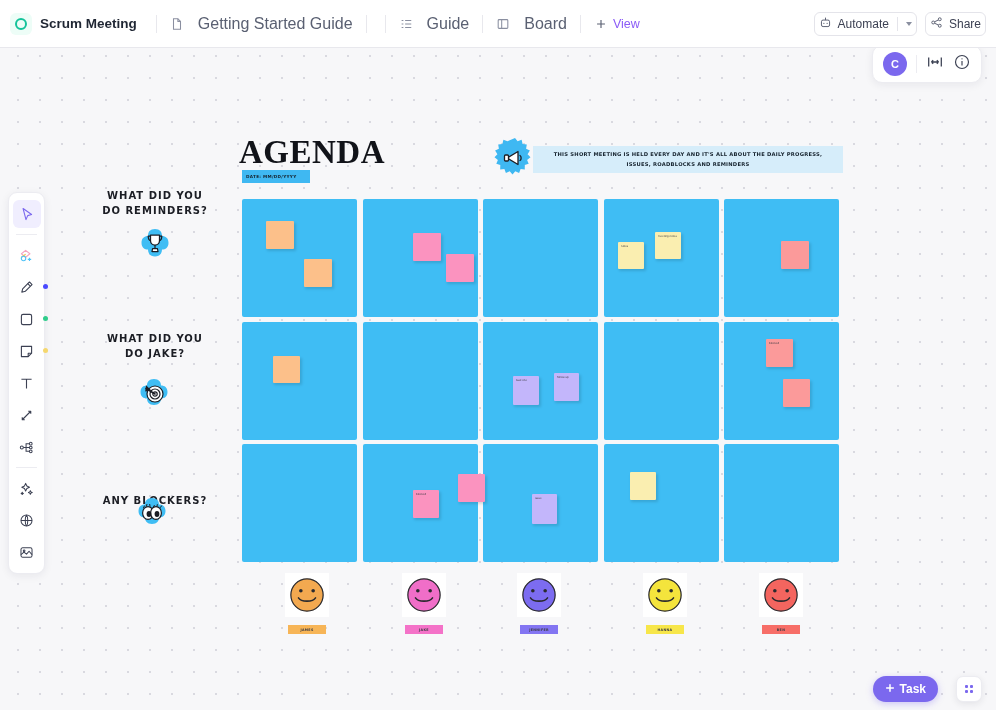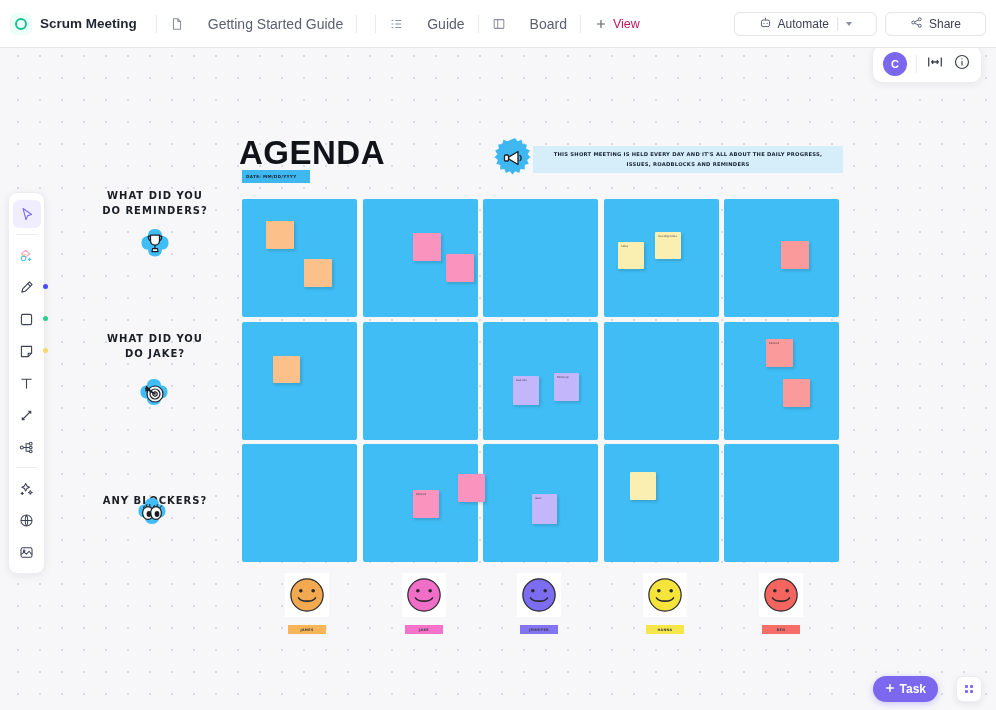--- a/index.html
+++ b/index.html
@@ -30,38 +30,38 @@
   .app-logo .ring {
     width: 12px; height: 12px; border-radius: 50%;
     border: 2px solid #14c39a;
   }
   .doc-title {
     font-size: 13.5px; font-weight: bold; color: #1f2633;
     white-space: nowrap; margin-right: 10px;
   }
   .vdiv { width: 1px; height: 18px; background: #e8e8ed; margin: 0 9px; flex: 0 0 auto; }
   .tab {
-    display: flex; align-items: center; gap: 24px;
-    font-size: 14px; color: #5a6072;
+    display: flex; align-items: center; gap: 14px;
+    font-size: 16px; color: #5a6072;
     padding: 3px 4px; white-space: nowrap;
     position: relative; height: 36px;
   }
   .tab .lbl { line-height: 36px; }
   .tab.active { color: #7b68ee; }
   .tab.active .underline {
     position: absolute; left: 0; right: 0; bottom: 0;
     height: 2.5px; background: #7b68ee; border-radius: 2px;
   }
   .tab-ico { width: 14px; height: 14px; display: block; flex: 0 0 auto; }
-  .tab-view { color: #be185d; font-size: 12.5px; display:flex; align-items:center; gap:5px; }
+  .tab-view { color: #8b5cf6; font-size: 12.5px; display:flex; align-items:center; gap:5px; }
   .spacer { flex: 1 1 auto; }
   .pill {
     display: flex; align-items: center; gap: 6px;
     border: 1px solid #e4e4ea; border-radius: 6px;
-    height: 24px; padding: 0 24px;
+    height: 24px; padding: 0 4px;
     font-size: 12px; color: #3c4153; background: #fff;
     white-space: nowrap;
   }
   .pill .sep { width:1px; height:14px; background:#e4e4ea; margin:0 2px; }
   .caret { width: 0; height: 0; border-left: 3.5px solid transparent;
            border-right: 3.5px solid transparent; border-top: 4px solid #8a8fa0; }
 
   
   .canvas {
     position: absolute; left: 0; top: 36px;
@@ -112,21 +112,21 @@
     background: #7b68ee; color: #fff;
     font-size: 11px; font-weight: bold;
     display: flex; align-items: center; justify-content: center;
   }
 
   
   .agenda-title {
     position: absolute; left: 239px; top: 98px;
     font-size: 33px; font-weight: bold; letter-spacing: .5px;
     color: #111319;
-    font-family: Liberation Sans, sans-serif;
+    font-family: Liberation Serif, serif;
   }
   .date-badge {
     position: absolute; left: 242px; top: 134px;
     width: 68px; height: 13px;
     background: #3fb8f2;
     display: flex; align-items: center;
     padding-left: 4px;
     font-size: 4.2px; font-weight: bold; letter-spacing: .3px;
     color: #16232e;
     font-family: "DejaVu Sans", sans-serif;

